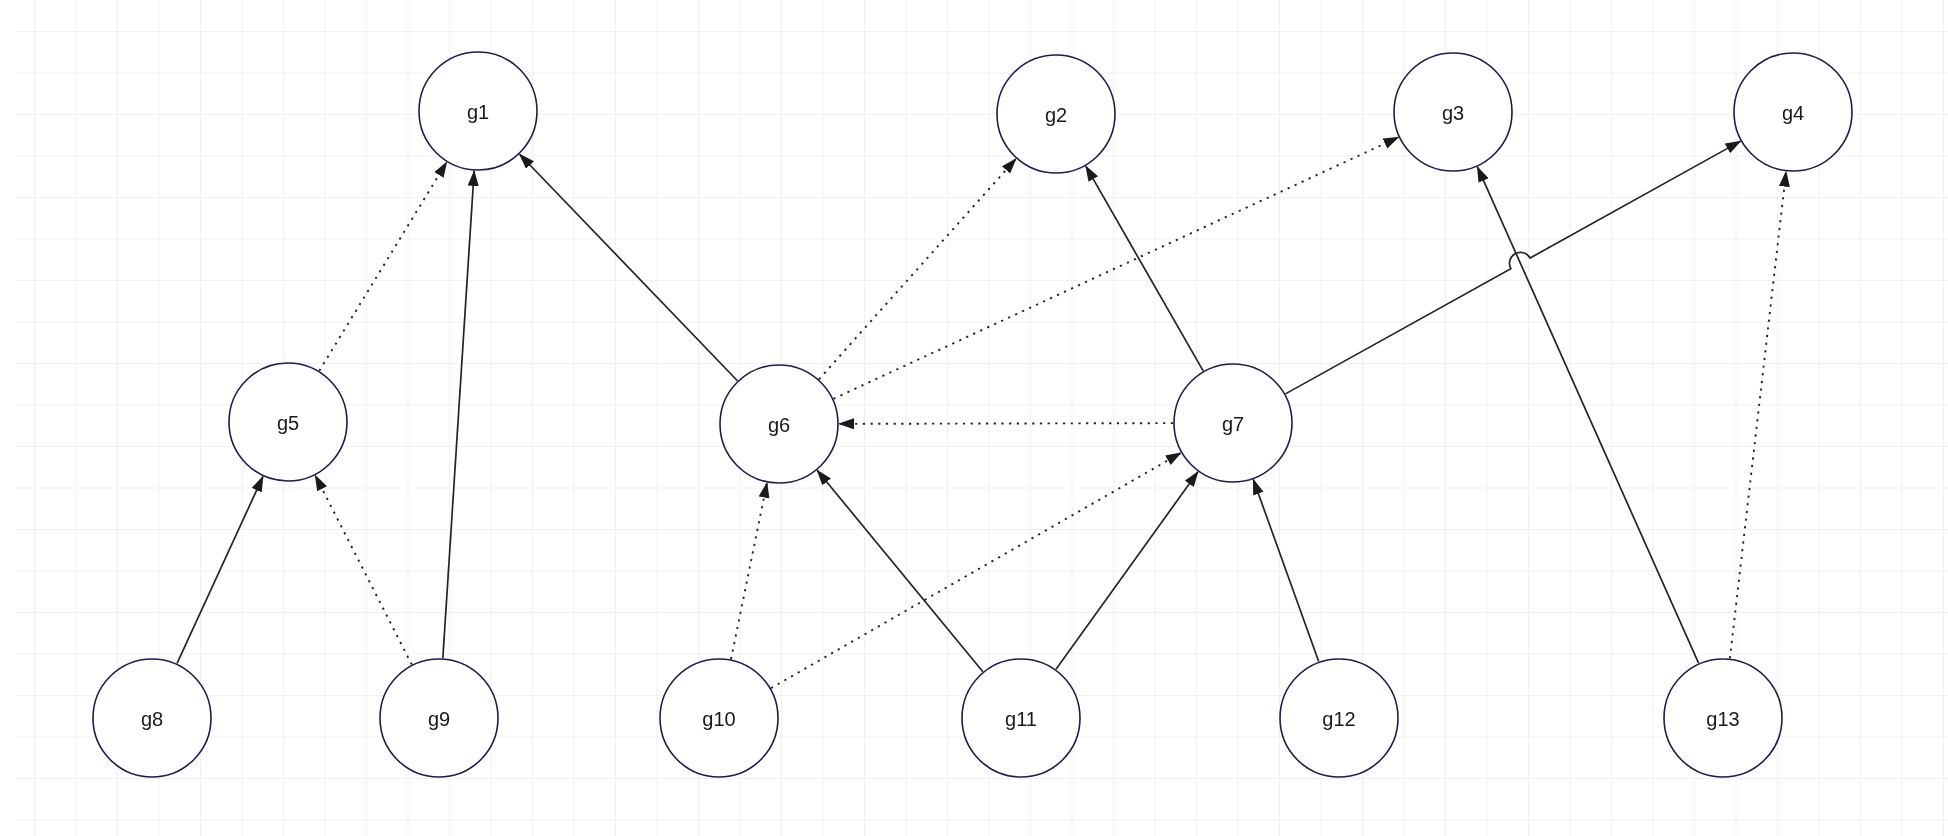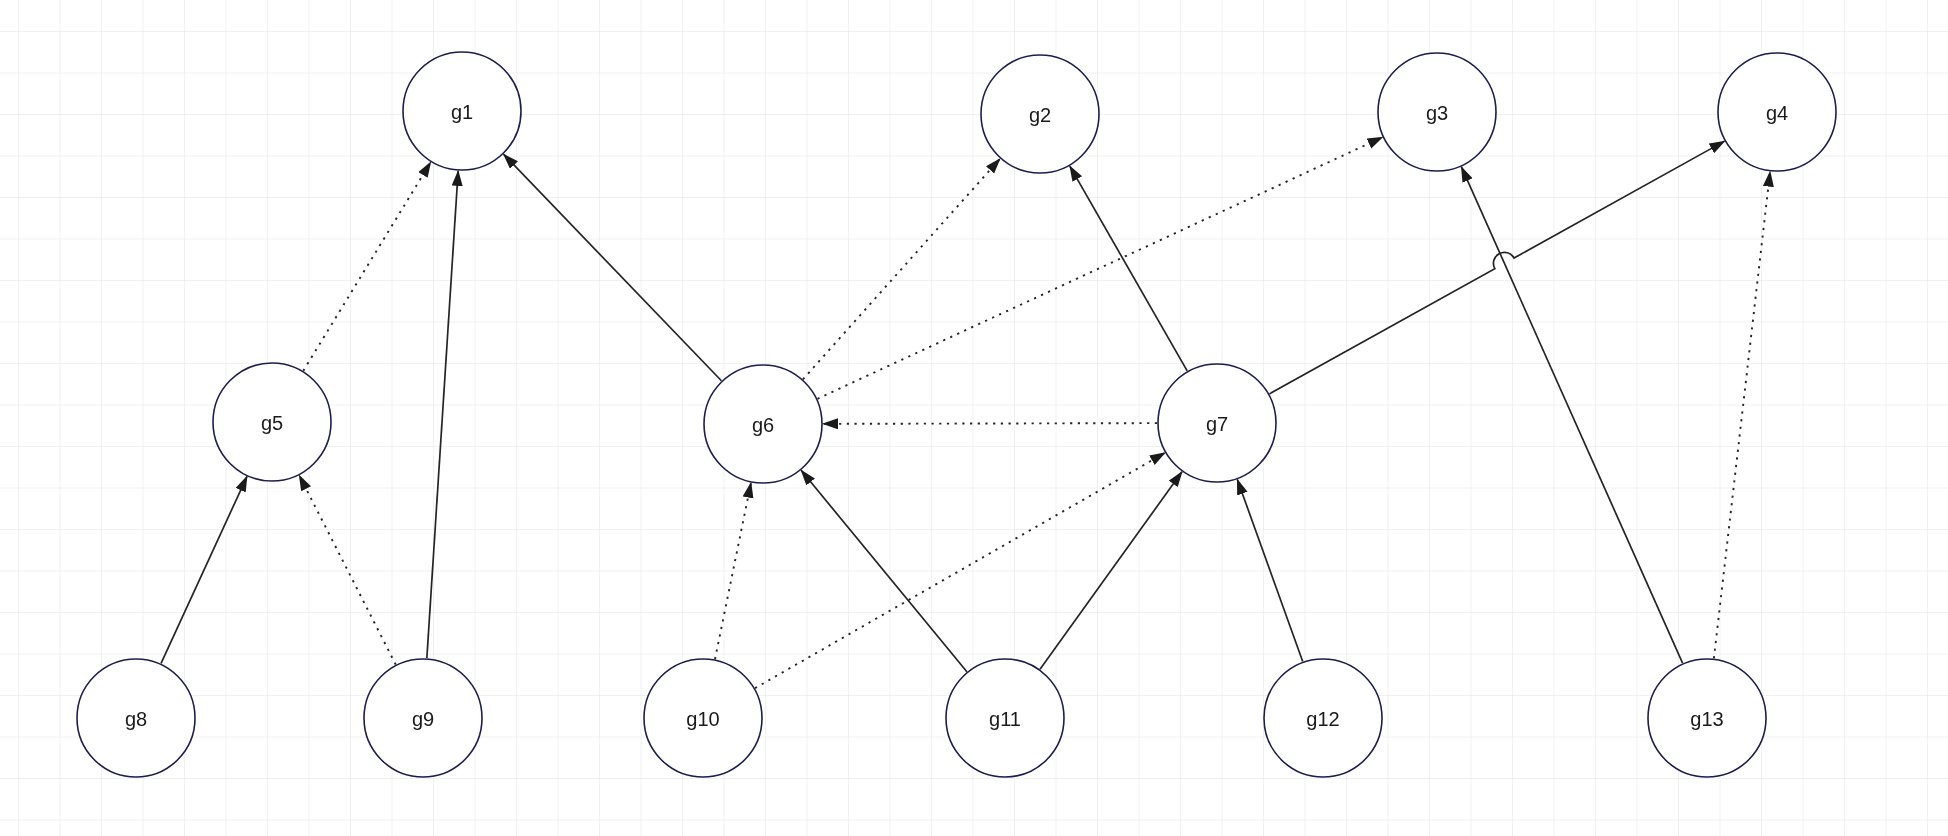--- a/index.html
+++ b/index.html
@@ -8,20 +8,21 @@
     background: #ffffff;
     width: 1948px;
     height: 836px;
     overflow: hidden;
     font-family: "Liberation Sans", sans-serif;
   }
   .canvas-wrap {
     position: relative;
     width: 1726px;
     height: 836px;
+    padding-left: 16px;
   }
   svg { display: block; }
   .node circle {
     cursor: pointer;
   }
   .node text {
     font-family: "Liberation Sans", "DejaVu Sans", sans-serif;
     font-size: 20px;
     text-anchor: middle;
     dominant-baseline: central;

